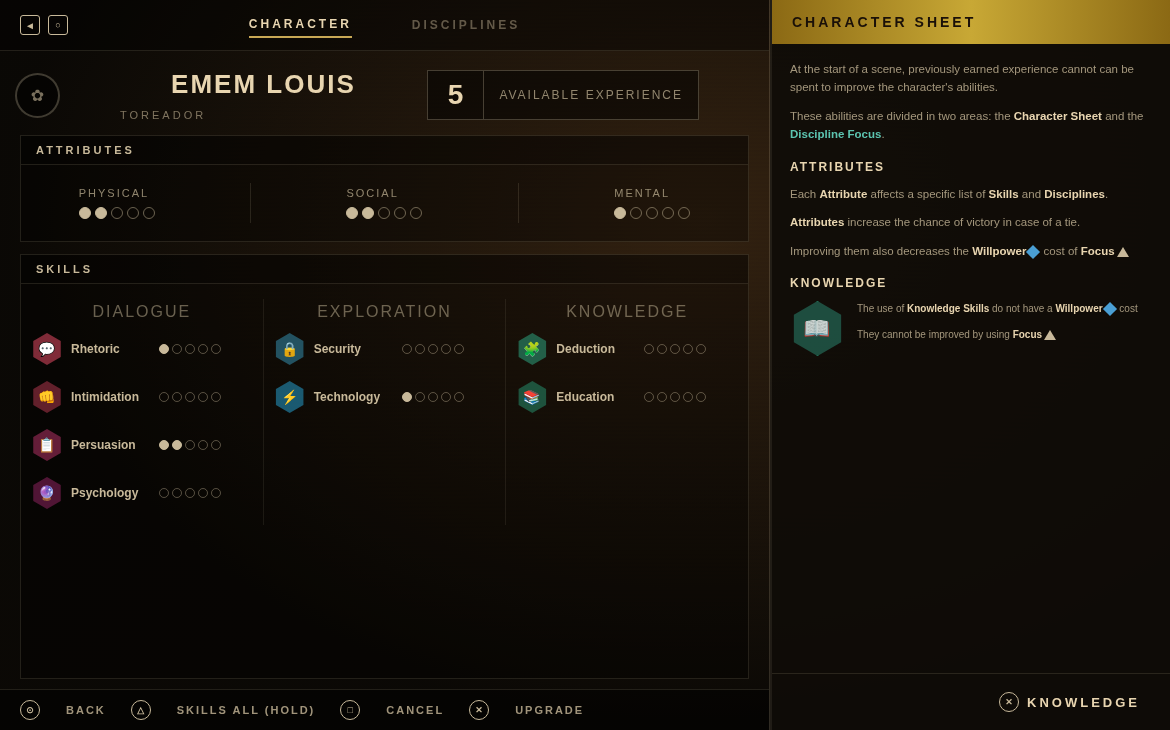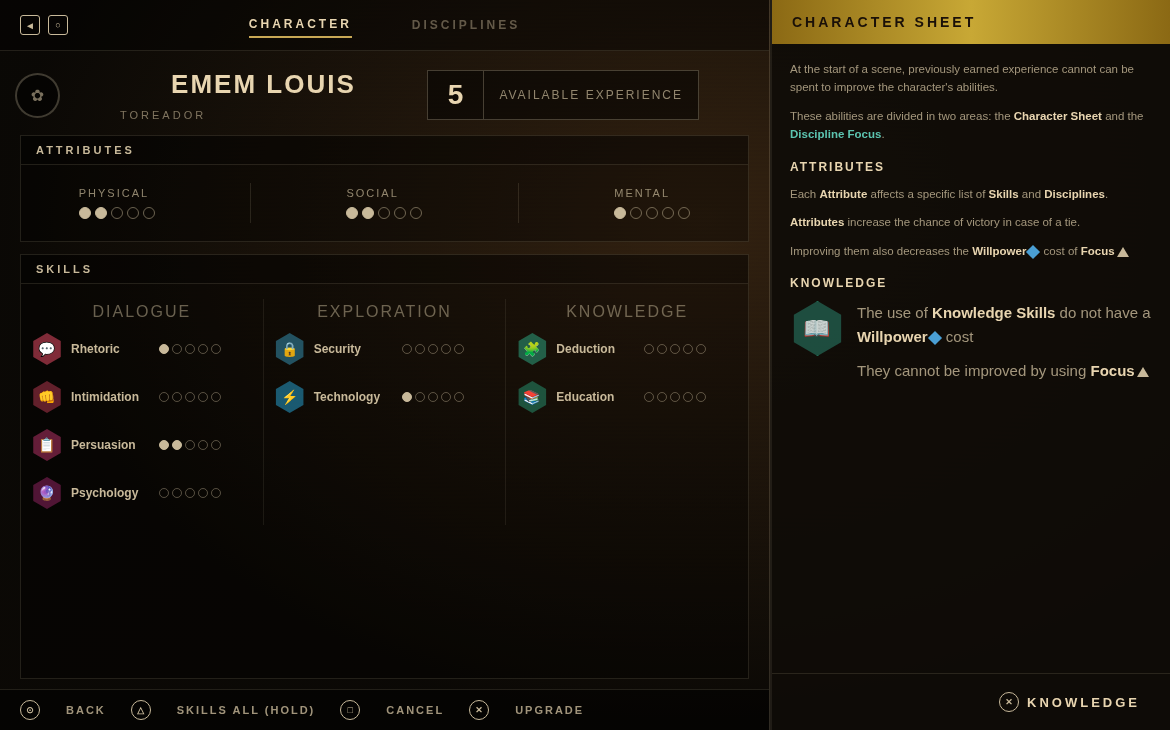--- a/index.html
+++ b/index.html
@@ -425,21 +425,21 @@
       background: rgba(40,120,100,0.6);
       display: flex;
       align-items: center;
       justify-content: center;
       font-size: 22px;
       border: 1px solid rgba(40,180,140,0.4);
     }
 
     .knowledge-text {
       flex: 1;
-      font-size: 15px;
+      font-size: 10px;
       line-height: 1.6;
     }
 
     .diamond-icon {
       display: inline-block;
       width: 10px;
       height: 10px;
       background: #4a9fd4;
       transform: rotate(45deg);
       margin: 0 2px;

